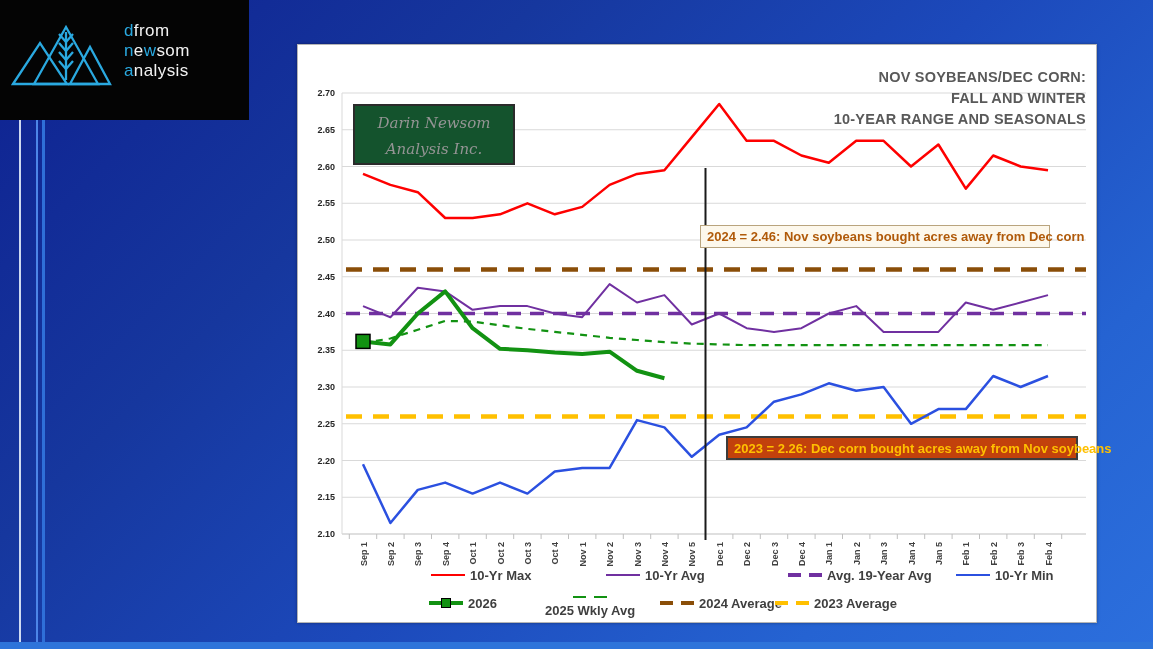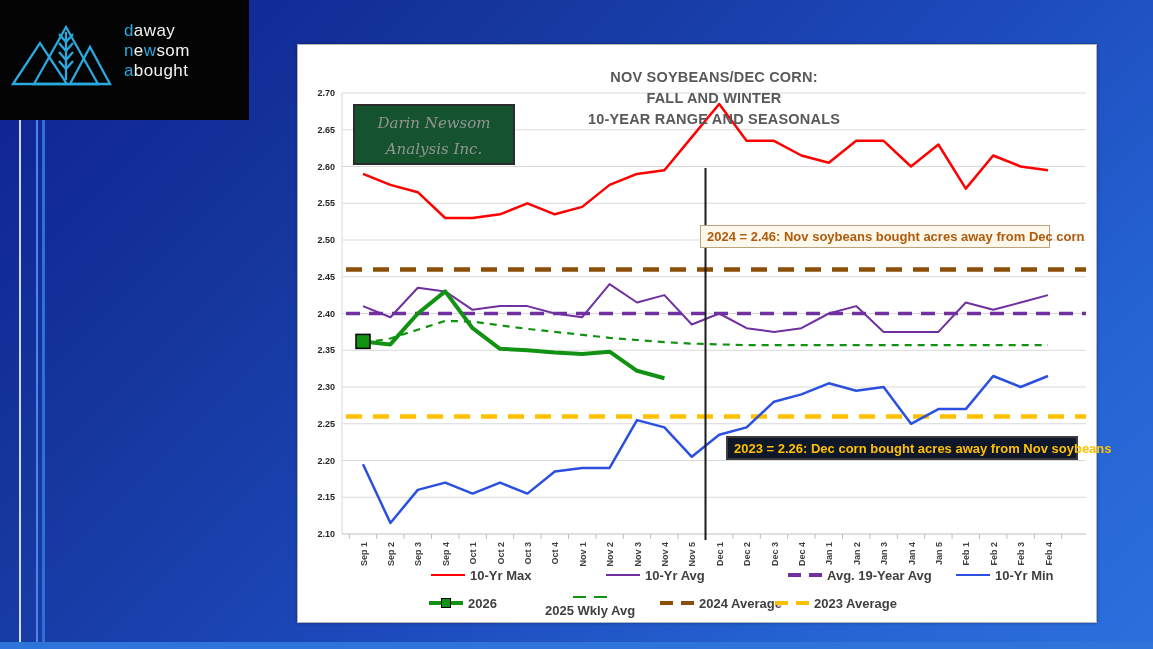--- a/index.html
+++ b/index.html
@@ -12,21 +12,21 @@
   .stripe-c{left:42px;width:3px;background:#2f6fd8;}
   .bottom-strip{position:absolute;left:0;top:642px;width:1153px;height:7px;background:#2e74da;}
   .logo-box{position:absolute;left:0;top:0;width:249px;height:120px;background:#040404;z-index:3;}
   .logo-mark{position:absolute;left:10px;top:20px;}
   .logo-word{position:absolute;left:124px;top:21px;font-size:17px;line-height:20px;letter-spacing:.4px;color:#f2f2f2;font-weight:400;}
   .card{position:absolute;left:297px;top:44px;width:798px;height:577px;background:#fff;border:1px solid #b5b5b5;z-index:2;box-shadow:0 0 3px rgba(0,0,0,.35);}
   .card *{box-sizing:border-box;}
   #plot{position:absolute;left:0;top:0;}
   .ylab{font:bold 9px "Liberation Sans",sans-serif;fill:#262626;}
   .xlab{font:bold 9px "Liberation Sans",sans-serif;fill:#404040;}
-  .chart-title{position:absolute;left:44px;top:22px;width:744px;text-align:center;
+  .chart-title{position:absolute;left:44px;top:22px;width:744px;text-align:right;
     font-size:14.5px;font-weight:bold;color:#595959;line-height:21px;letter-spacing:.2px;}
   .watermark{position:absolute;left:55px;top:59px;width:162px;height:61px;background:#14532d;border:2px solid #2b2b2b;
     text-align:center;font-family:"DejaVu Serif",serif;font-style:italic;color:#949494;font-size:15px;line-height:26px;padding-top:4px;}
   .ann{position:absolute;font-size:13px;font-weight:bold;white-space:nowrap;padding:0 6px;line-height:21px;}
   .ann-2024{left:402px;top:180px;width:350px;height:23px;}
   .ann-2023{left:428px;top:391px;width:352px;height:24px;}
   .legend-item{position:absolute;height:14px;display:flex;align-items:center;gap:5px;}
   .legend-label{font-size:13px;font-weight:bold;color:#3f3f3f;white-space:nowrap;}
   .swatch{position:relative;width:34px;height:12px;display:flex;align-items:center;}
   .swatch .bar{width:34px;}
@@ -51,23 +51,23 @@
         <path d="M24 64 L56 7 L88 64 Z"></path>
         <path d="M60 64 L80 27 L100 64 Z"></path>
         <path d="M56 12 L56 60"></path>
         <path d="M56 22 L49 14 M56 22 L63 14"></path>
         <path d="M56 31 L49 23 M56 31 L63 23"></path>
         <path d="M56 40 L49 32 M56 40 L63 32"></path>
         <path d="M56 49 L49 41 M56 49 L63 41"></path>
       </g>
     </svg>
     <div class="logo-word">
-      <div id="logo-l1"><span style="color: rgb(42, 169, 224);">d</span><span>away</span></div>
+      <div id="logo-l1"><span style="color: rgb(42, 169, 224);">d</span><span>from</span></div>
       <div id="logo-l2"><span style="color: rgb(42, 169, 224);">n</span><span>e</span><span style="color: rgb(42, 169, 224);">w</span><span>som</span></div>
-      <div id="logo-l3"><span style="color: rgb(42, 169, 224);">a</span><span>bought</span></div>
+      <div id="logo-l3"><span style="color: rgb(42, 169, 224);">a</span><span>nalysis</span></div>
     </div>
   </div>
 
   <div class="card">
     <svg id="plot" width="798" height="577" viewBox="0 0 798 577">
         <line x1="44" x2="788" y1="489" y2="489" stroke="#bfbfbf" stroke-width="1"></line>
         <text x="37" y="492" text-anchor="end" class="ylab">2.10</text>
         <line x1="44" x2="788" y1="452.25000000000017" y2="452.25000000000017" stroke="#d9d9d9" stroke-width="1"></line>
         <text x="37" y="455.25000000000017" text-anchor="end" class="ylab">2.15</text>
         <line x1="44" x2="788" y1="415.49999999999994" y2="415.49999999999994" stroke="#d9d9d9" stroke-width="1"></line>
@@ -163,21 +163,21 @@
       <div>FALL AND WINTER</div>
       <div>10-YEAR RANGE AND SEASONALS</div>
     </div>
 
     <div class="watermark">
       <div>Darin Newsom</div>
       <div>Analysis Inc.</div>
     </div>
 
     <div class="ann ann-2024" id="ann0" style="color: rgb(176, 90, 10); background: rgb(253, 248, 236); border: 1px solid rgb(185, 164, 126);">2024 = 2.46: Nov soybeans bought acres away from Dec corn</div>
-    <div class="ann ann-2023" id="ann1" style="color: rgb(255, 192, 0); background: #0f172a; border: 2px solid rgb(60, 60, 60);">2023 = 2.26: Dec corn bought acres away from Nov soybeans</div>
+    <div class="ann ann-2023" id="ann1" style="color: rgb(255, 192, 0); background: #c2410c; border: 2px solid rgb(60, 60, 60);">2023 = 2.26: Dec corn bought acres away from Nov soybeans</div>
 
     <div id="legend">
         <div class="legend-item" style="left: 133px; top: 523px;">
           <div class="swatch">
             <div class="bar" style="height: 2.5px; background: rgb(254, 0, 0);"></div>
           </div>
           <span class="legend-label">10-Yr Max</span>
         </div>
         <div class="legend-item" style="left: 308px; top: 523px;">
           <div class="swatch">

